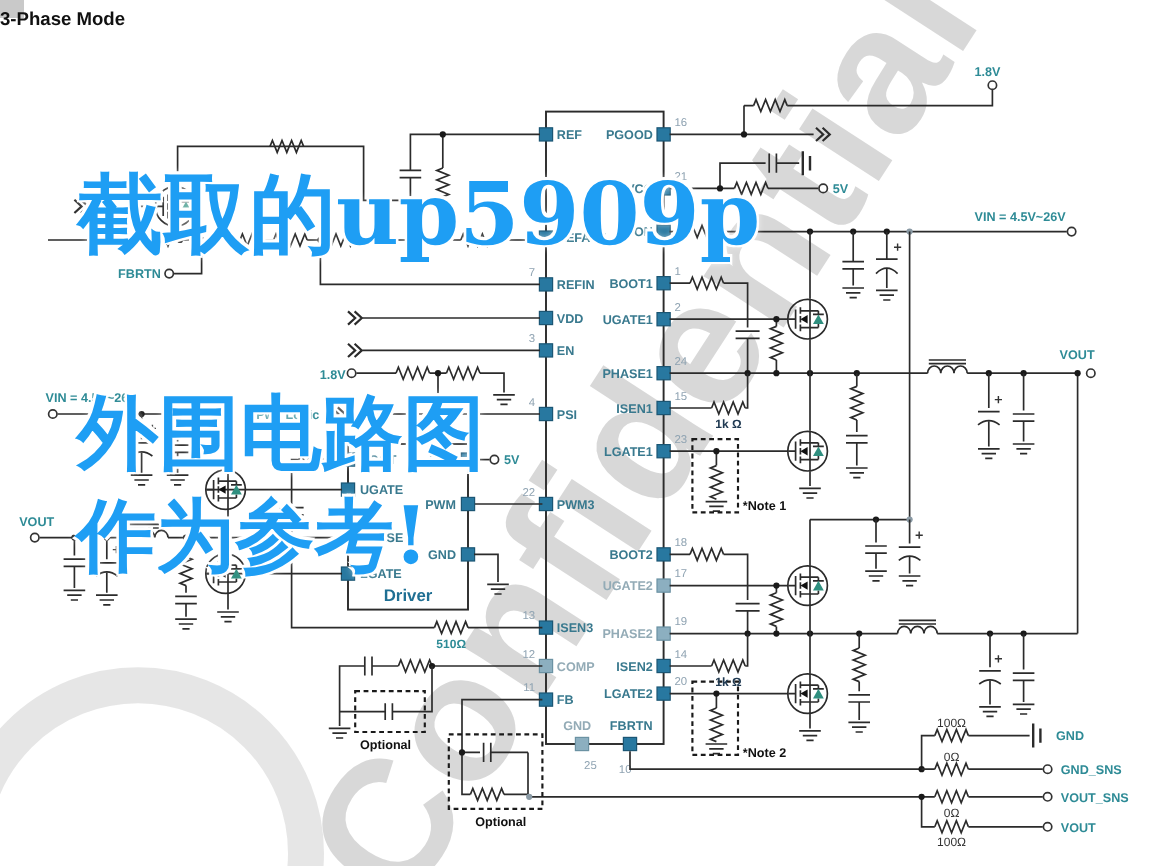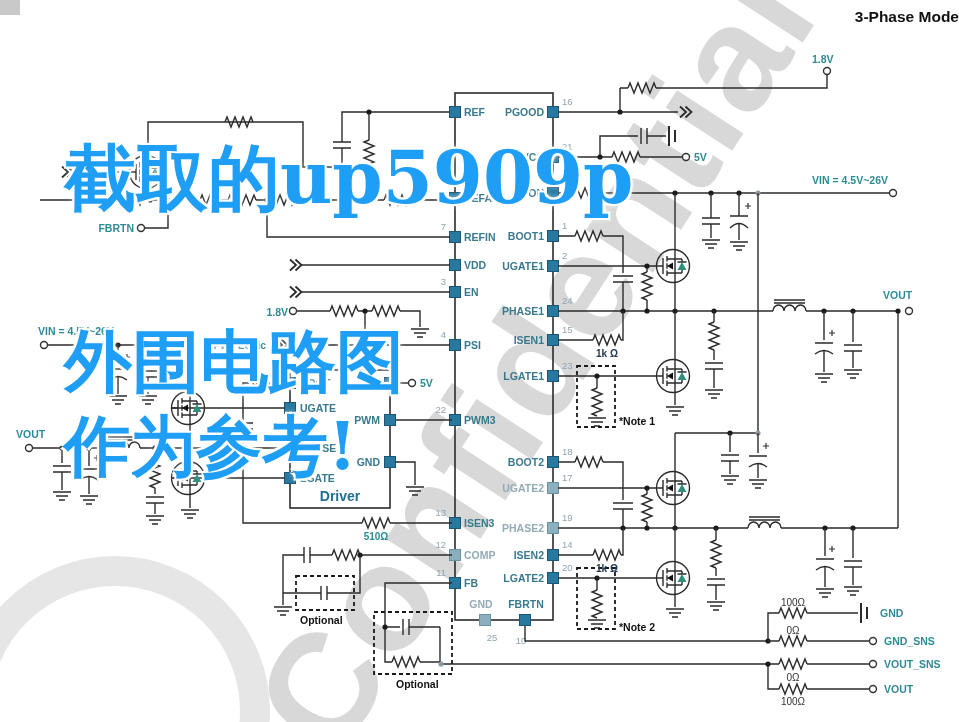--- a/index.html
+++ b/index.html
@@ -26,21 +26,21 @@
       border:30px solid rgba(195,195,195,0.42);z-index:1;}
   #corner{position:absolute;left:0;top:0;width:20px;height:15px;background:#c9c9c9;z-index:2;}
   .ov{position:absolute;z-index:5;white-space:nowrap;font-weight:700;color:#1e9ef4;
       font-family:"DejaVu Serif",serif;line-height:1.05;
       text-shadow:-2px -2px 0 #fff,2px -2px 0 #fff,-2px 2px 0 #fff,2px 2px 0 #fff,0 0 7px #fff;}
   #ov1{left:60px;top:46px;font-size:70px;}
   #ov2{left:64px;top:140px;font-size:72px;}
   #ov3{left:60px;top:236px;font-size:70px;}
   #ov4{left:64px;top:326px;font-size:68px;}
   #ov5{left:64px;top:412px;font-size:66px;}
-  #pgtitle{position:absolute;left:0;top:8px;width:959px;text-align:right;z-index:4;
+  #pgtitle{position:absolute;left:0;top:8px;width:959px;text-align:left;z-index:4;
       font-size:15.5px;font-weight:700;color:#111;}
 </style>
 </head>
 <body>
 
 <div id="canvas">
   <div id="wm">Confidential</div>
   <div id="wm2"></div>
   <div id="corner"></div>
   <div id="pgtitle">3-Phase Mode</div>

